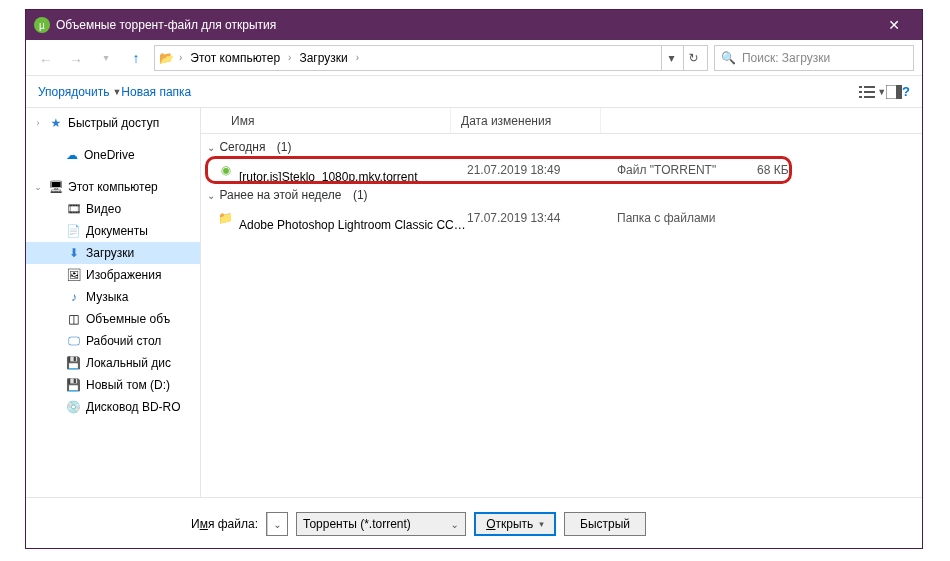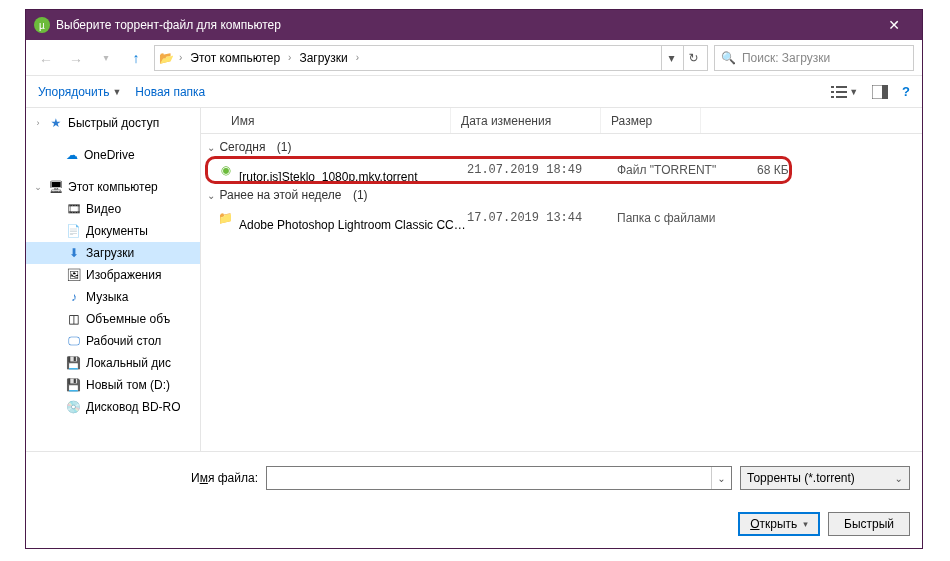--- a/index.html
+++ b/index.html
@@ -18,21 +18,21 @@
 .navbtn.up { color: #0078d7; }
 .breadcrumb { flex: 1; height: 26px; border: 1px solid #ccc; display: flex; align-items: center; padding: 0 4px; font-size: 12px; gap: 2px; }
 .breadcrumb .bc-icon { width: 16px; text-align: center; color: #f0c419; }
 .breadcrumb .sep { color: #888; font-size: 10px; padding: 0 2px; }
 .breadcrumb .crumb { padding: 2px 4px; cursor: pointer; }
 .breadcrumb .spacer { flex: 1; }
 .breadcrumb .dd, .breadcrumb .refresh { width: 20px; text-align: center; color: #555; border-left: 1px solid #ccc; height: 100%; display: flex; align-items: center; justify-content: center; cursor: pointer; font-size: 12px; }
 .searchbox { width: 200px; height: 26px; border: 1px solid #ccc; display: flex; align-items: center; padding: 0 6px; font-size: 12px; color: #888; gap: 6px; }
 .searchbox .sicon { color: #555; }
 
-.toolbar { height: 32px; display: flex; align-items: center; padding: 0 12px; font-size: 12px; gap: 14px; border-bottom: 1px solid #e5e5e5; justify-content: center; }
+.toolbar { height: 32px; display: flex; align-items: center; padding: 0 12px; font-size: 12px; border-bottom: 1px solid #e5e5e5; justify-content: center; }
 .toolbar .titem { color: #0066cc; cursor: pointer; display: flex; align-items: center; gap: 3px; }
 .toolbar .tspacer { flex: 1; }
 .toolbar .ticon { color: #555; cursor: pointer; display: flex; align-items: center; gap: 2px; font-size: 13px; }
 
 .body { flex: 1; display: flex; min-height: 0; }
 
 .sidebar { width: 175px; border-right: 1px solid #e5e5e5; overflow: hidden; font-size: 12px; padding-top: 4px; }
 .sidebar .srow { display: flex; align-items: center; height: 22px; padding-left: 6px; gap: 4px; cursor: pointer; white-space: nowrap; }
 .sidebar .srow.active { background: #cde8ff; }
 .sidebar .chev { width: 12px; color: #888; font-size: 9px; text-align: center; }
@@ -48,27 +48,27 @@
 .colhead { display: flex; height: 26px; border-bottom: 1px solid #e5e5e5; font-size: 12px; color: #444; align-items: flex-end; }
 .colhead .ch { padding-left: 10px; border-right: 1px solid #f0f0f0; height: 100%; display: flex; align-items: center; }
 .c-name { width: 250px; } .c-date { width: 150px; } .c-type { width: 140px; } .c-size { width: 100px; }
 
 .list { flex: 1; overflow: auto; font-size: 12px; }
 .group { display: flex; align-items: center; padding: 6px 6px 4px 6px; color: #333; gap: 4px; cursor: pointer; }
 .group .gchev { font-size: 10px; color: #666; }
 .row { display: flex; align-items: center; height: 24px; padding-left: 16px; }
 .row .ricon { width: 18px; text-align: center; font-size: 12px; }
 .row .rc-name { width: 232px; padding-left: 4px; overflow: hidden; text-overflow: ellipsis; white-space: nowrap; margin-top: 13px; }
-.row .rc-date { width: 150px; color: #555; font-family: Liberation Mono, monospace; }
+.row .rc-date { width: 150px; color: #555; }
 .row .rc-type { width: 140px; color: #555; }
 .row .rc-size { width: 100px; color: #555; }
 .highlight { position: relative; }
 .highlight::after { content: ""; position: absolute; left: 4px; right: 130px; top: -2px; bottom: -2px; border: 3px solid #c81e1e; border-radius: 10px; pointer-events: none; }
 
-.footer { border-top: 1px solid #e5e5e5; padding: 14px 12px 12px 12px; display: flex; flex-direction: column; gap: 22px; font-size: 12px; }
+.footer { border-top: 1px solid #e5e5e5; padding: 14px 12px 12px 12px; display: flex; flex-direction: row; gap: 8px; font-size: 12px; }
 .frow { display: flex; align-items: center; gap: 8px; }
 .frow .flabel { width: 220px; text-align: right; }
 .frow .flabel .ul { text-decoration: underline; }
 .frow .finput { flex: 1; height: 24px; border: 1px solid #7a7a7a; display: flex; align-items: center; }
 .frow .finput .dd { width: 20px; text-align: center; border-left: 1px solid #ccc; height: 100%; display: flex; align-items: center; justify-content: center; color: #555; font-size: 10px; }
 .frow .fselect { width: 170px; height: 24px; border: 1px solid #7a7a7a; display: flex; align-items: center; padding: 0 6px; justify-content: space-between; background: #efefef; }
 .frow .fselect .dd { color: #555; font-size: 10px; }
 .btnrow { display: flex; justify-content: flex-end; gap: 8px; padding-right: 0; }
 .btn { min-width: 82px; height: 24px; border: 1px solid #7a7a7a; background: #efefef; display: flex; align-items: center; justify-content: center; cursor: pointer; }
 .btn.primary { border: 1px solid #0078d7; box-shadow: inset 0 0 0 1px #0078d7; }
@@ -76,21 +76,21 @@
 
 svg { display: block; }
 </style>
 </head>
 <body>
 
 <div class="window">
 
   <div class="titlebar">
     <div class="app-icon">µ</div>
-    <div class="title">Выберите торрент-файл для компьютер</div>
+    <div class="title">Объемные торрент-файл для открытия</div>
     <div class="close">✕</div>
   </div>
 
   <div class="navbar">
     <div class="navbtn disabled">←</div>
     <div class="navbtn disabled">→</div>
     <div class="navbtn disabled" style="font-size:10px">▾</div>
     <div class="navbtn up">↑</div>
     <div class="breadcrumb">
       <span class="bc-icon">📂</span>
@@ -194,21 +194,20 @@
       <div class="srow indent2">
           <span class="sicon">💿</span>
           <span>Дисковод BD-RO</span>
         </div>
     </div>
 
     <div class="main">
       <div class="colhead">
         <div class="ch c-name" style="padding-left:30px">Имя</div>
         <div class="ch c-date">Дата изменения</div>
-        <div class="ch c-size">Размер</div>
       </div>
       <div class="list">
         <div class="group">
           <span class="gchev">⌄</span>
           <span>Сегодня</span>&nbsp;<span>(1)</span>
         </div>
         <div class="row highlight">
           <span class="ricon" style="color:#6cbb3c">◉</span>
           <span class="rc-name">[rutor.is]Steklo_1080p.mkv.torrent</span>
           <span class="rc-date">21.07.2019 18:49</span>

